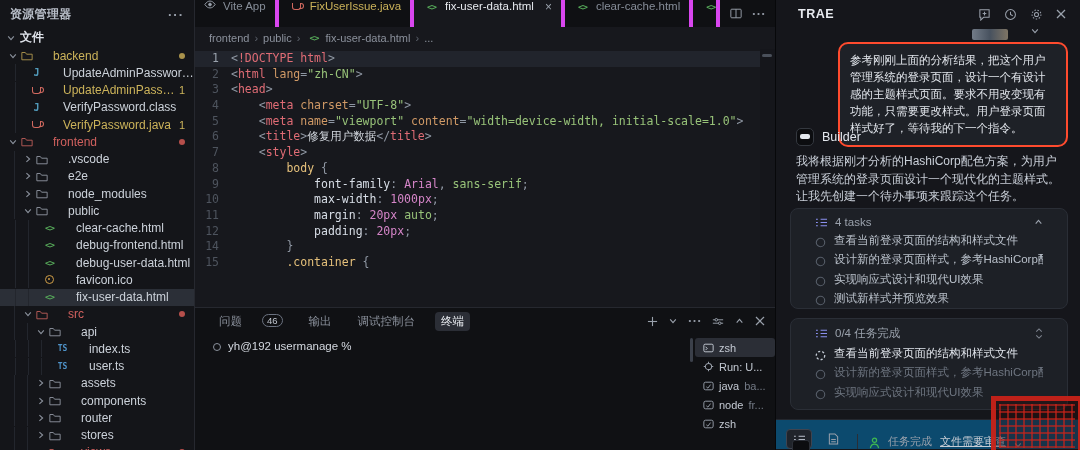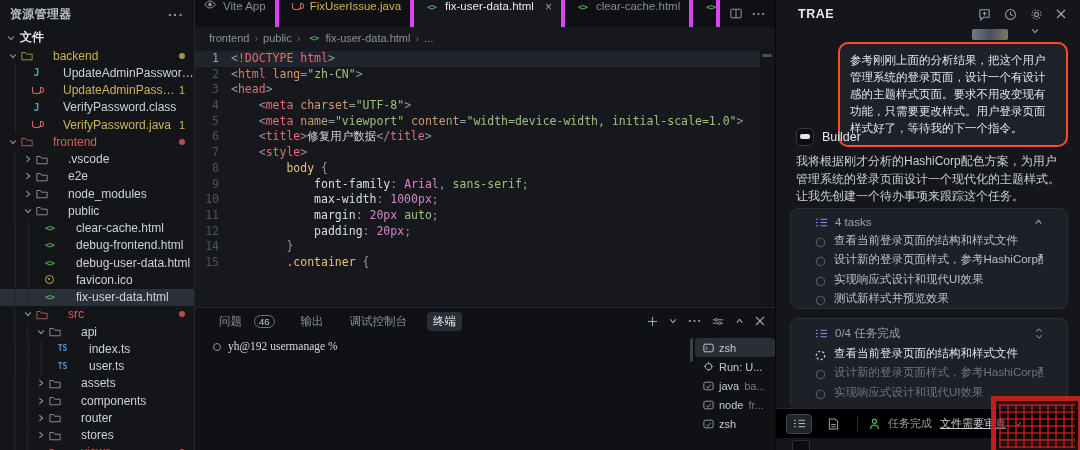--- a/index.html
+++ b/index.html
@@ -51,26 +51,26 @@
 .gut{width:36px;flex:none;text-align:right;padding-right:12px;color:#4e545e;user-select:none}
 .code-line.cur .gut{color:#9aa2ad}
 .tok-p{color:#8f97a3}.tok-t{color:#e06c75}.tok-a{color:#d19a66}.tok-s{color:#98c379}
 .tok-w{color:#d6dbe2}.tok-pr{color:#d8dee7}.tok-n{color:#d585c8}.tok-k{color:#98c379}.tok-sel{color:#e5c07b}
 .swatch{display:inline-block;width:9px;height:9px;background:#f5f5f5;border:1px solid #777;vertical-align:-1px;margin-right:3px}
 #minimap{position:absolute;top:0;right:0;bottom:0;width:15px;background:#15161b}
 #minimap .slider{position:absolute;top:5px;right:3px;width:10px;height:3px;border-radius:2px;background:#4a505a}
 
 #terminal{height:143px;flex:none;border-top:1px solid #26282f;background:#101114;display:flex;flex-direction:column}
 .term-head{height:26px;flex:none;display:flex;align-items:center;padding:0 10px 0 18px;gap:14px;font-size:11.5px;color:#8b919c}
-.tt{display:flex;align-items:center;gap:12px;cursor:pointer;padding:2px 6px;border-radius:4px}
+.tt{display:flex;align-items:flex-start;gap:20px;cursor:pointer;padding:2px 6px;border-radius:4px}
 .tt.active{background:#2b2e36;color:#e6e9ee}
 .tt .cnt{border:1px solid #6b7280;border-radius:7px;padding:0 4px;font-size:9.5px;color:#c0c6cf;line-height:11px}
 .term-actions{margin-left:auto;display:flex;align-items:center;gap:11px;color:#9aa1ac}
 .term-body{flex:1;display:flex;position:relative;overflow:hidden}
-.term-out{flex:1;padding:6px 0 0 18px;font-family:Liberation Serif, serif;font-size:11.5px;color:#d4d9e0;display:flex;align-items:flex-start;gap:7px}
+.term-out{flex:1;padding:6px 0 0 18px;font-family:Liberation Sans, sans-serif;font-size:11.5px;color:#d4d9e0;display:flex;align-items:flex-start;gap:7px}
 .pcirc{width:8px;height:8px;border-radius:50%;border:1px solid #8b919c;margin-top:3px;flex:none}
 .term-scroll{position:absolute;right:82px;top:4px;width:3px;height:24px;background:#3b404a;border-radius:2px}
 .sessions{width:80px;flex:none;padding-top:4px;font-size:11px;color:#c3c9d2}
 .srow{display:flex;align-items:center;gap:5px;height:19px;padding:0 4px 0 8px;white-space:nowrap;overflow:hidden;cursor:pointer}
 .srow.sel{background:#2b2e36;border-radius:3px}
 .srow .ex{color:#737a85}
 
 #right{width:305px;flex:none;background:#15161b;border-left:1px solid #07080a;position:relative;overflow:hidden}
 .r-head{height:28px;display:flex;align-items:center;padding:0 14px 0 22px;font-size:12.5px;font-weight:700;color:#e8ebf0;letter-spacing:.5px}
 .r-icons{margin-left:auto;display:flex;gap:13px;color:#9aa1ac;align-items:center}
@@ -84,21 +84,21 @@
 .card{position:absolute;left:14px;right:12px;background:#1d2026;border:1px solid #2a2e36;border-radius:8px;padding:7px 24px;overflow:hidden}
 .card1{top:208px;height:101px}
 .card2{top:318px;height:92px}
 .card-head{display:flex;align-items:center;gap:7px;font-size:11.5px;color:#9aa1ac}
 .card-head .cico{color:#8b90f0}
 .card-head .right{margin-left:auto;color:#7c828d}
 .task{display:flex;align-items:flex-end;gap:8px;height:19.5px;font-size:11.5px;color:#b9c0ca;white-space:nowrap;overflow:hidden}
 .task.on{color:#dfe3ea}
 .task.dim{color:#6e7580}
 .tcirc{color:#565d68}.tspin{color:#c3cad4}
-.statusbar{position:absolute;left:0;right:0;top:408px;height:30px;background:#000000;border-top:1px solid #24272e;display:flex;align-items:center;padding:0 10px;gap:8px}
+.statusbar{position:absolute;left:0;right:0;top:419px;height:30px;background:#0c4a6e;border-top:1px solid #24272e;display:flex;align-items:flex-end;padding:0 10px;gap:8px}
 .sbtn{width:26px;height:20px;border-radius:4px;display:flex;align-items:center;justify-content:center;color:#aeb4bf;cursor:pointer}
 .sbtn.boxed{border:1px solid #3f4450;background:#20242b}
 .vdiv{width:1px;height:15px;background:#2a2e36;margin:0 3px}
 .st-person{color:#3fb950}
 .st-label{font-size:11px;color:#9aa1ac}
 .st-review{font-size:11px;color:#c6ccd4;text-decoration:underline}
 .st-chev{color:#8b919c}
 .bottom-partial{position:absolute;left:16px;top:440px;width:18px;height:10px;border-radius:3px 3px 0 0;background:#0c0d10;border:1px solid #2a2e36;border-bottom:none}
 .stamp{position:absolute;right:-3px;top:396px;width:92px;height:60px;border:5px solid rgba(205,35,25,.92);background-color:rgba(48,8,6,.35);z-index:5}
 .stamp:before{content:"";position:absolute;inset:3px;background:repeating-linear-gradient(0deg,rgba(205,35,25,.6) 0 2px,transparent 2px 7px),repeating-linear-gradient(90deg,rgba(205,35,25,.6) 0 2px,transparent 2px 8px)}

